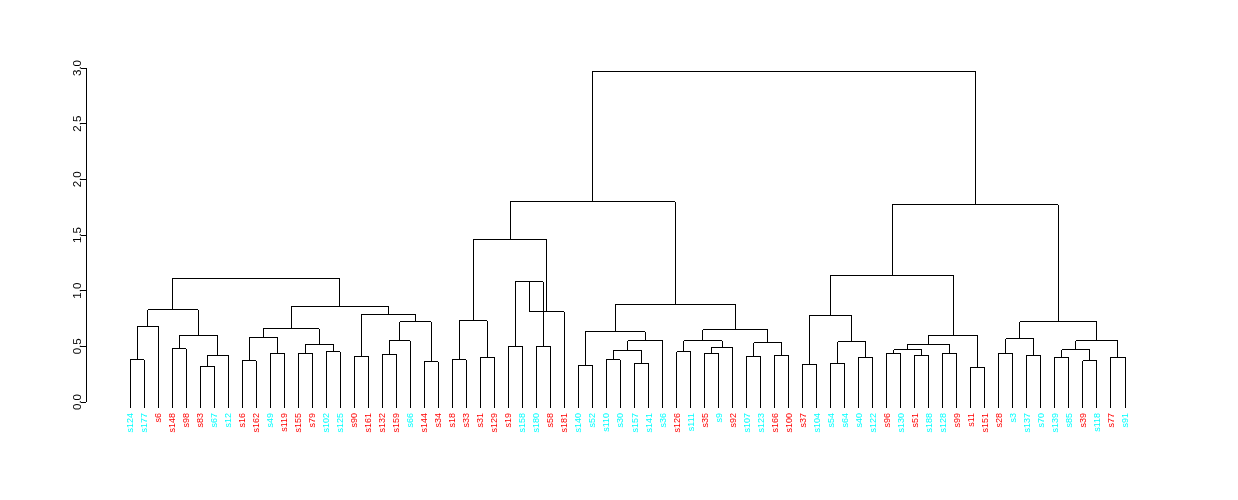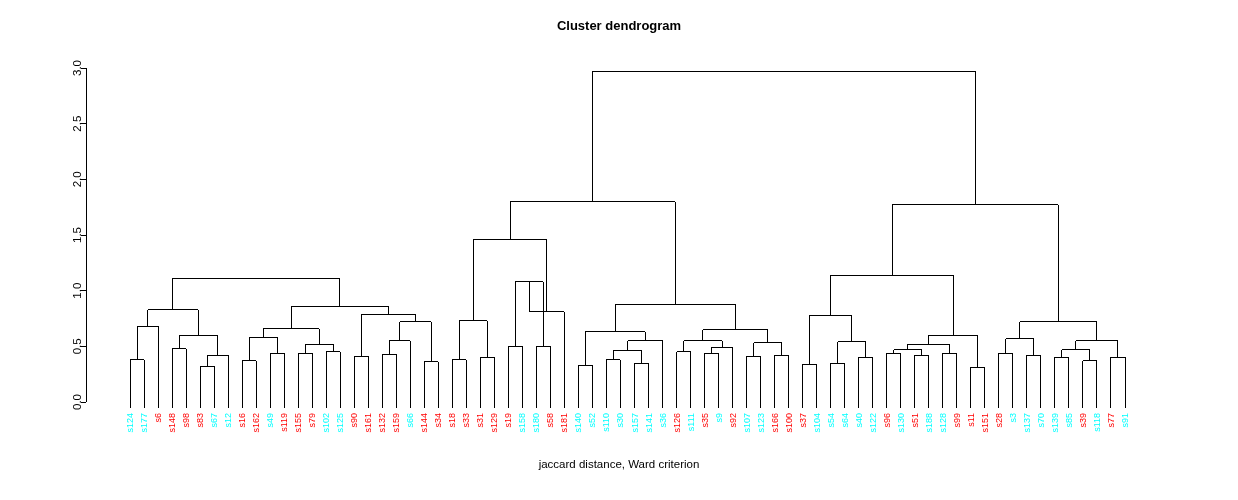--- a/index.html
+++ b/index.html
@@ -12,21 +12,20 @@
   #plot{position:absolute;left:0;top:0;width:1238px;height:500px;}
   svg{display:block;}
   .axis-label{font-family:"Liberation Sans",sans-serif;font-size:11.5px;fill:#000;}
   .leaf-label{font-family:"Liberation Sans",sans-serif;font-size:9px;}
 </style>
 </head>
 <body>
 
 <div id="root">
 
-  <div id="title">Cluster dendrogram</div>
 
   <div id="plot">
     <svg id="svg" width="1238" height="500">
         <g>
           <line x1="86" y1="402" x2="86" y2="68" stroke="#000" stroke-width="1" shape-rendering="crispEdges"></line>
           <line x1="81" y1="402" x2="86" y2="402" stroke="#000" stroke-width="1" shape-rendering="crispEdges"></line>
           <text x="77" y="402" text-anchor="middle" dominant-baseline="central" transform="rotate(-90 77 402)" class="axis-label">0.0</text>
           <line x1="81" y1="346.3333333333333" x2="86" y2="346.3333333333333" stroke="#000" stroke-width="1" shape-rendering="crispEdges"></line>
           <text x="77" y="346.3333333333333" text-anchor="middle" dominant-baseline="central" transform="rotate(-90 77 346.3333333333333)" class="axis-label">0.5</text>
           <line x1="81" y1="290.6666666666667" x2="86" y2="290.6666666666667" stroke="#000" stroke-width="1" shape-rendering="crispEdges"></line>
@@ -393,15 +392,14 @@
           <line x1="1096.9718309859154" y1="400" x2="1096.9718309859154" y2="408" stroke="#000" stroke-width="1" shape-rendering="crispEdges"></line>
           <text x="1096.9718309859154" y="413" text-anchor="end" dominant-baseline="central" fill="#00FFFF" transform="rotate(-90 1096.9718309859154 413)" class="leaf-label">s118</text>
           <line x1="1110.9859154929577" y1="400" x2="1110.9859154929577" y2="408" stroke="#000" stroke-width="1" shape-rendering="crispEdges"></line>
           <text x="1110.9859154929577" y="413" text-anchor="end" dominant-baseline="central" fill="#FF0000" transform="rotate(-90 1110.9859154929577 413)" class="leaf-label">s77</text>
           <line x1="1125" y1="400" x2="1125" y2="408" stroke="#000" stroke-width="1" shape-rendering="crispEdges"></line>
           <text x="1125" y="413" text-anchor="end" dominant-baseline="central" fill="#00FFFF" transform="rotate(-90 1125 413)" class="leaf-label">s91</text>
         </g>
       </svg>
   </div>
 
-  <div id="caption">jaccard distance, Ward criterion</div>
 
 </div>
 
 </body></html>

